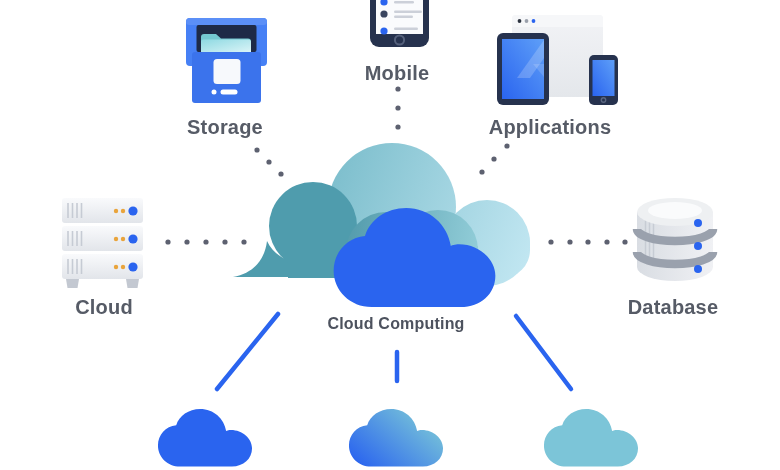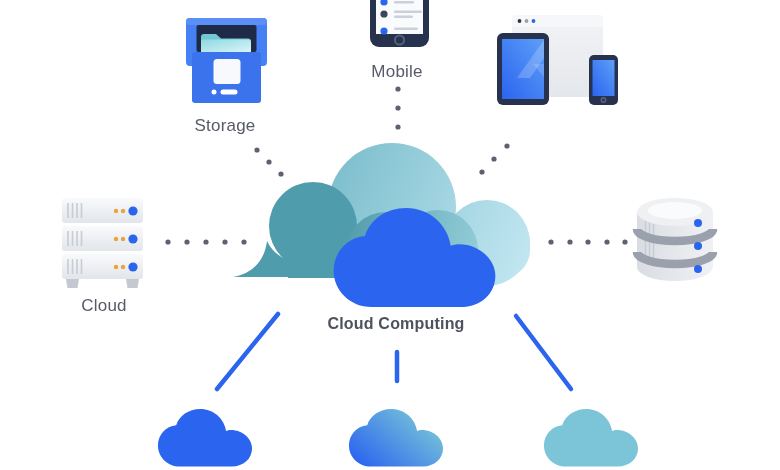--- a/index.html
+++ b/index.html
@@ -13,21 +13,21 @@
     --dot-gray:#5d6170;
     --label-gray:#565b66;
     --title-gray:#4d525e;
     --orange:#e9a43c;
     --background:#ffffff;
   }
   html,body{margin:0;padding:0;}
   body{font-family:"Liberation Sans",sans-serif;background:#fff;}
   .canvas{position:relative;width:780px;height:470px;background:var(--background);overflow:hidden;}
   .canvas svg{position:absolute;left:0;top:0;}
-  .node-label{position:absolute;transform:translateX(-50%);font-size:17px;font-weight:400;
+  .node-label{position:absolute;transform:translateX(-50%);font-size:20px;font-weight:700;
     color:var(--label-gray);white-space:nowrap;letter-spacing:.2px;}
   .diagram-title{position:absolute;transform:translateX(-50%);font-size:16px;font-weight:700;
     color:var(--title-gray);white-space:nowrap;letter-spacing:.2px;}
   
   .f-blue{fill:var(--primary-blue);} .s-blue{stroke:var(--primary-blue);}
   .f-teal-dark{fill:var(--teal-dark);} .f-bottom-teal{fill:var(--bottom-teal);}
   .f-navy{fill:var(--navy);} .f-dot{fill:var(--dot-gray);} .f-orange{fill:var(--orange);}
   .st-blue{stop-color:var(--primary-blue);} .st-teal-mid{stop-color:var(--teal-mid);}
   .st-teal-light{stop-color:var(--teal-light);}
 </style>
@@ -233,15 +233,17 @@
       <ellipse cx="675" cy="212" rx="38" ry="14" fill="#eef0f2"></ellipse>
       <ellipse cx="675" cy="210.5" rx="27" ry="8.5" fill="#fafbfc"></ellipse>
       <circle cx="698" cy="223" r="4" class="f-blue"></circle>
       <circle cx="698" cy="246" r="4" class="f-blue"></circle>
       <circle cx="698" cy="269" r="4" class="f-blue"></circle>
     </g>
   </svg>
 
   <div class="node-label" style="left:225px;top:116px">Storage</div>
   <div class="node-label" style="left:397px;top:62px">Mobile</div>
+  <div class="node-label" style="left:550px;top:116px">Applications</div>
   <div class="node-label" style="left:104px;top:296px">Cloud</div>
+  <div class="node-label" style="left:673px;top:296px">Database</div>
   <div class="diagram-title" style="left:396px;top:315px">Cloud Computing</div>
 </div>
 
 </body></html>

